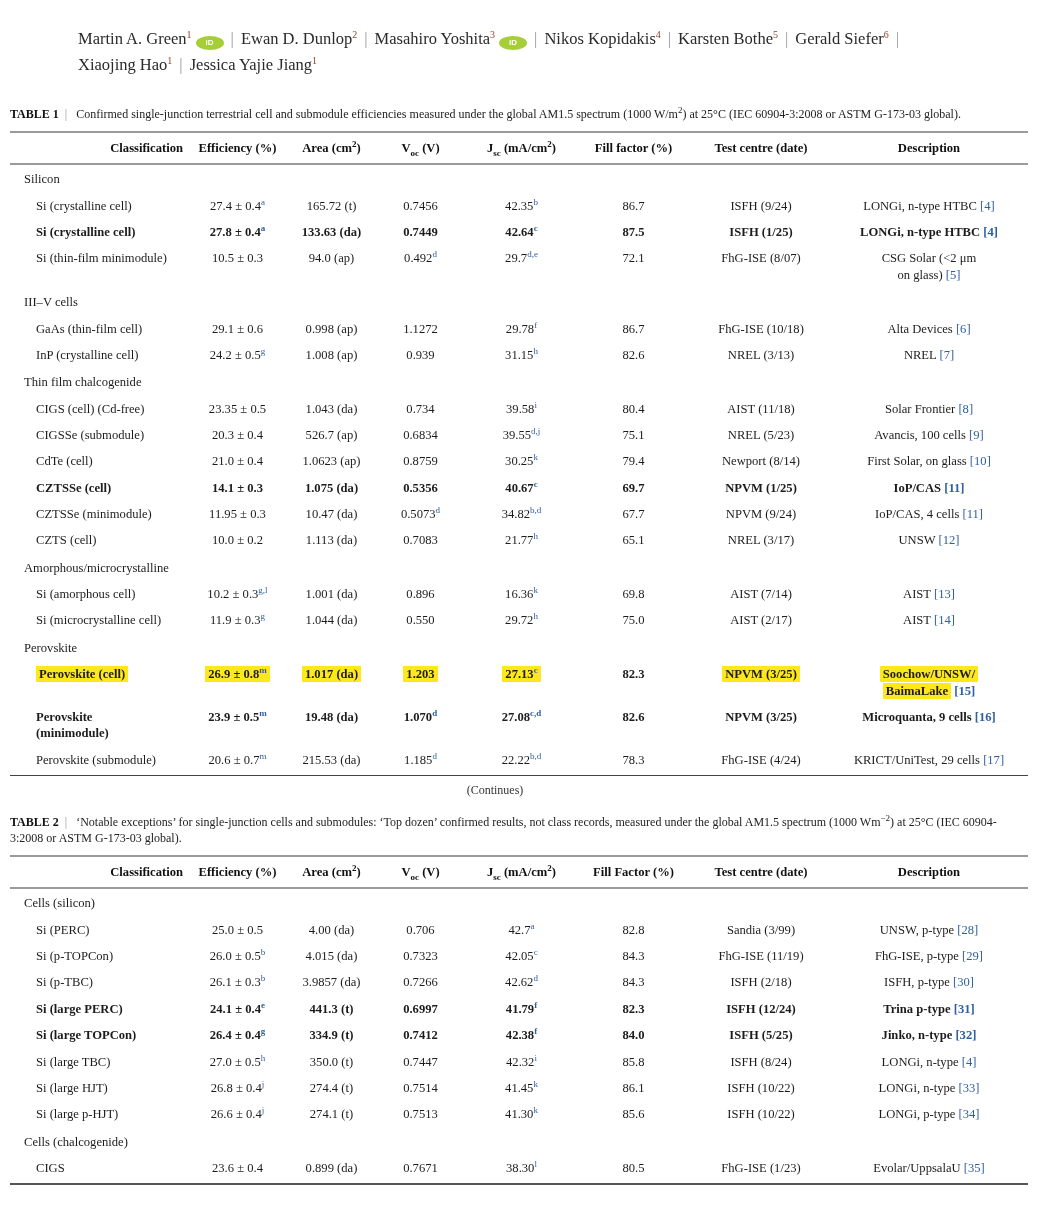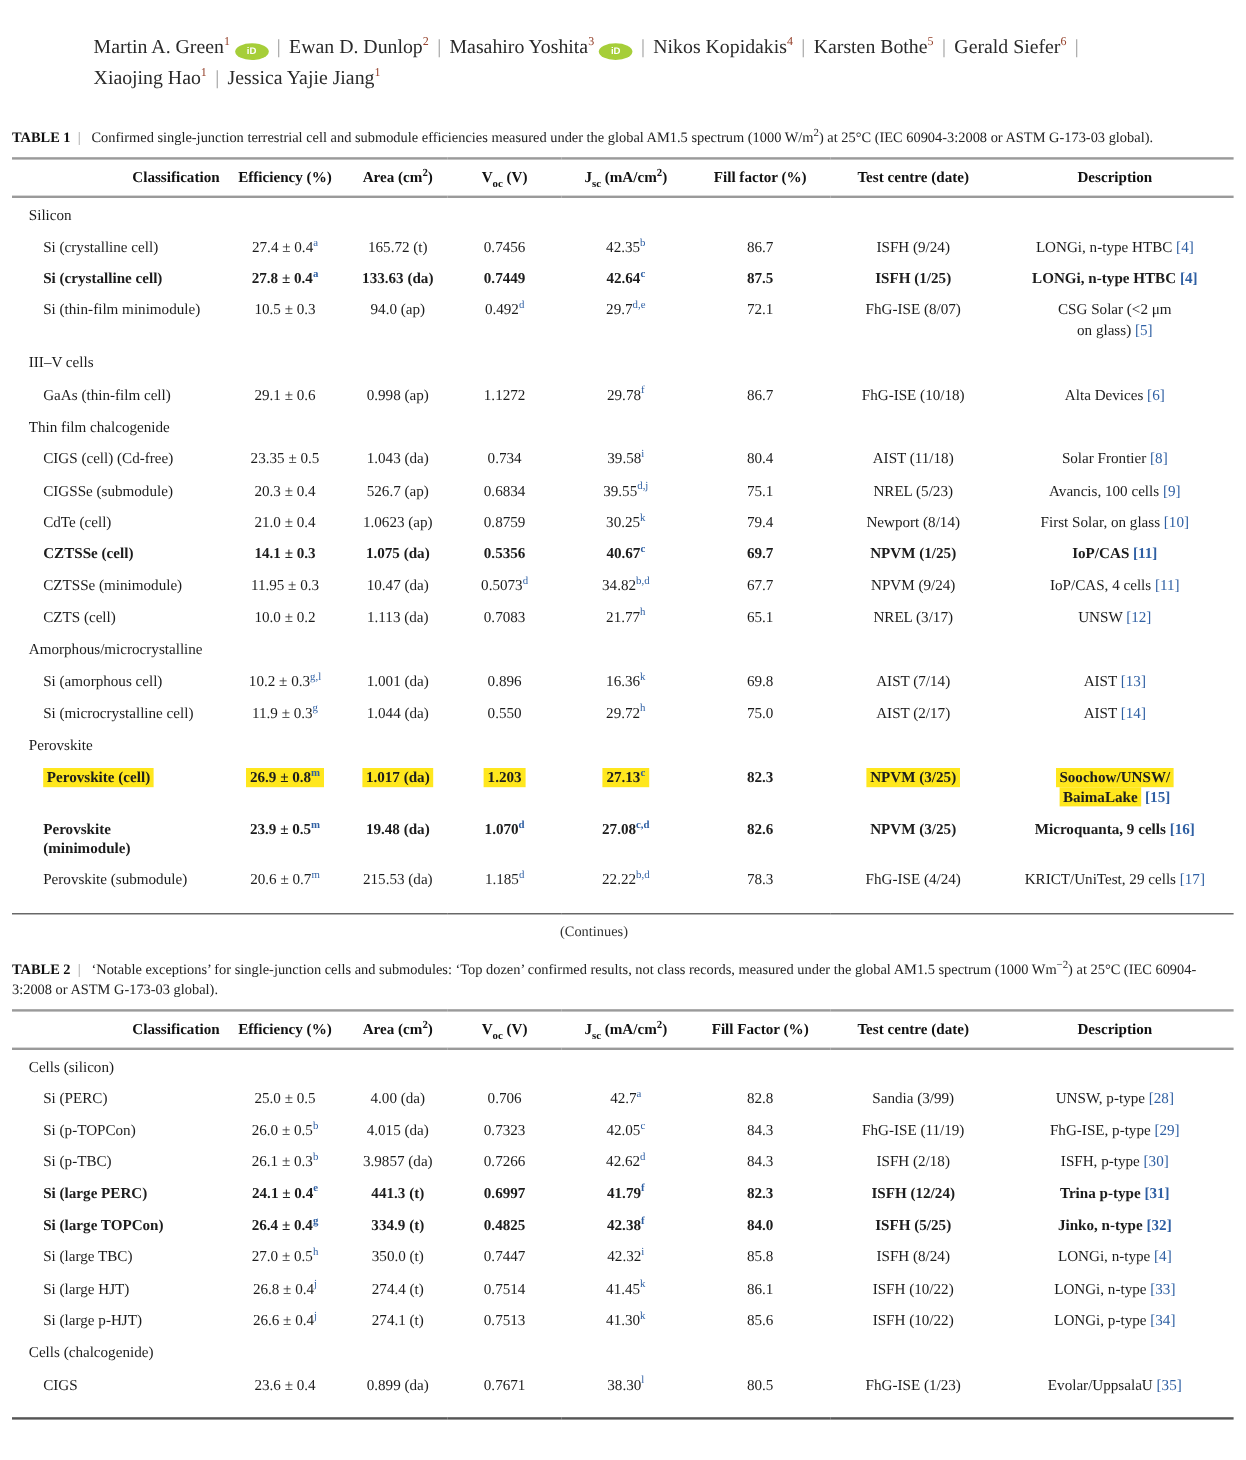--- a/index.html
+++ b/index.html
@@ -48,21 +48,21 @@
   table.eff th {
     font-size:12.6px; font-weight:700; color:#111;
     border-top:2px solid #9a9a9a; border-bottom:2px solid #9a9a9a;
     padding:7px 2px; text-align:center; vertical-align:middle;
   }
   table.eff th.c0 { text-align:right; padding-left:14px; }
   table.eff td { padding:5px 3px; text-align:center; vertical-align:top; }
   table.eff td.c0 { text-align:left; padding-left:26px; }
   table.eff tr.section td { text-align:left; padding:6px 2px 5px 14px; }
   table.eff tr.bold td { font-weight:700; }
-  table.eff tbody.endcap tr:last-child td { padding-bottom:19px; }
+  table.eff tbody.endcap tr:last-child td { padding-bottom:7px; }
   #table1 { border-bottom:1.5px solid #444; }
   #table2 { border-bottom:2.5px solid #555; }
 
   sup.fn { color:var(--ref); font-size:9px; line-height:0; }
   sup.ps { font-size:9px; line-height:0; }
   sub.ps { font-size:9px; line-height:0; }
   .ref { color:var(--ref); cursor:pointer; }
   .hl { background:var(--hl); padding:1px 3px; box-decoration-break:clone; -webkit-box-decoration-break:clone; }
 
   .continues {
@@ -145,20 +145,30 @@
         <tr class="">
           <td class="c0">GaAs (thin-film cell)</td>
           <td class="c1">29.1 ± 0.6</td>
           <td class="c2">0.998 (ap)</td>
           <td class="c3">1.1272</td>
           <td class="c4">29.78<sup class="fn">f</sup></td>
           <td class="c5">86.7</td>
           <td class="c6">FhG-ISE (10/18)</td>
           <td class="c7">Alta Devices <span class="ref">[6]</span></td>
         </tr>
+        <tr class="">
+          <td class="c0">InP (crystalline cell)</td>
+          <td class="c1">24.2 ± 0.5<sup class="fn">g</sup></td>
+          <td class="c2">1.008 (ap)</td>
+          <td class="c3">0.939</td>
+          <td class="c4">31.15<sup class="fn">h</sup></td>
+          <td class="c5">82.6</td>
+          <td class="c6">NREL (3/13)</td>
+          <td class="c7">NREL <span class="ref">[7]</span></td>
+        </tr>
         <tr class="section">
           <td colspan="8">Thin film chalcogenide</td>
         </tr>
         <tr class="">
           <td class="c0">CIGS (cell) (Cd-free)</td>
           <td class="c1">23.35 ± 0.5</td>
           <td class="c2">1.043 (da)</td>
           <td class="c3">0.734</td>
           <td class="c4">39.58<sup class="fn">i</sup></td>
           <td class="c5">80.4</td>
@@ -344,21 +354,21 @@
           <td class="c3">0.6997</td>
           <td class="c4">41.79<sup class="fn">f</sup></td>
           <td class="c5">82.3</td>
           <td class="c6">ISFH (12/24)</td>
           <td class="c7">Trina p-type <span class="ref">[31]</span></td>
         </tr>
         <tr class="bold">
           <td class="c0">Si (large TOPCon)</td>
           <td class="c1">26.4 ± 0.4<sup class="fn">g</sup></td>
           <td class="c2">334.9 (t)</td>
-          <td class="c3">0.4825</td>
+          <td class="c3">0.7412</td>
           <td class="c4">42.38<sup class="fn">f</sup></td>
           <td class="c5">84.0</td>
           <td class="c6">ISFH (5/25)</td>
           <td class="c7">Jinko, n-type <span class="ref">[32]</span></td>
         </tr>
         <tr class="">
           <td class="c0">Si (large TBC)</td>
           <td class="c1">27.0 ± 0.5<sup class="fn">h</sup></td>
           <td class="c2">350.0 (t)</td>
           <td class="c3">0.7447</td>

